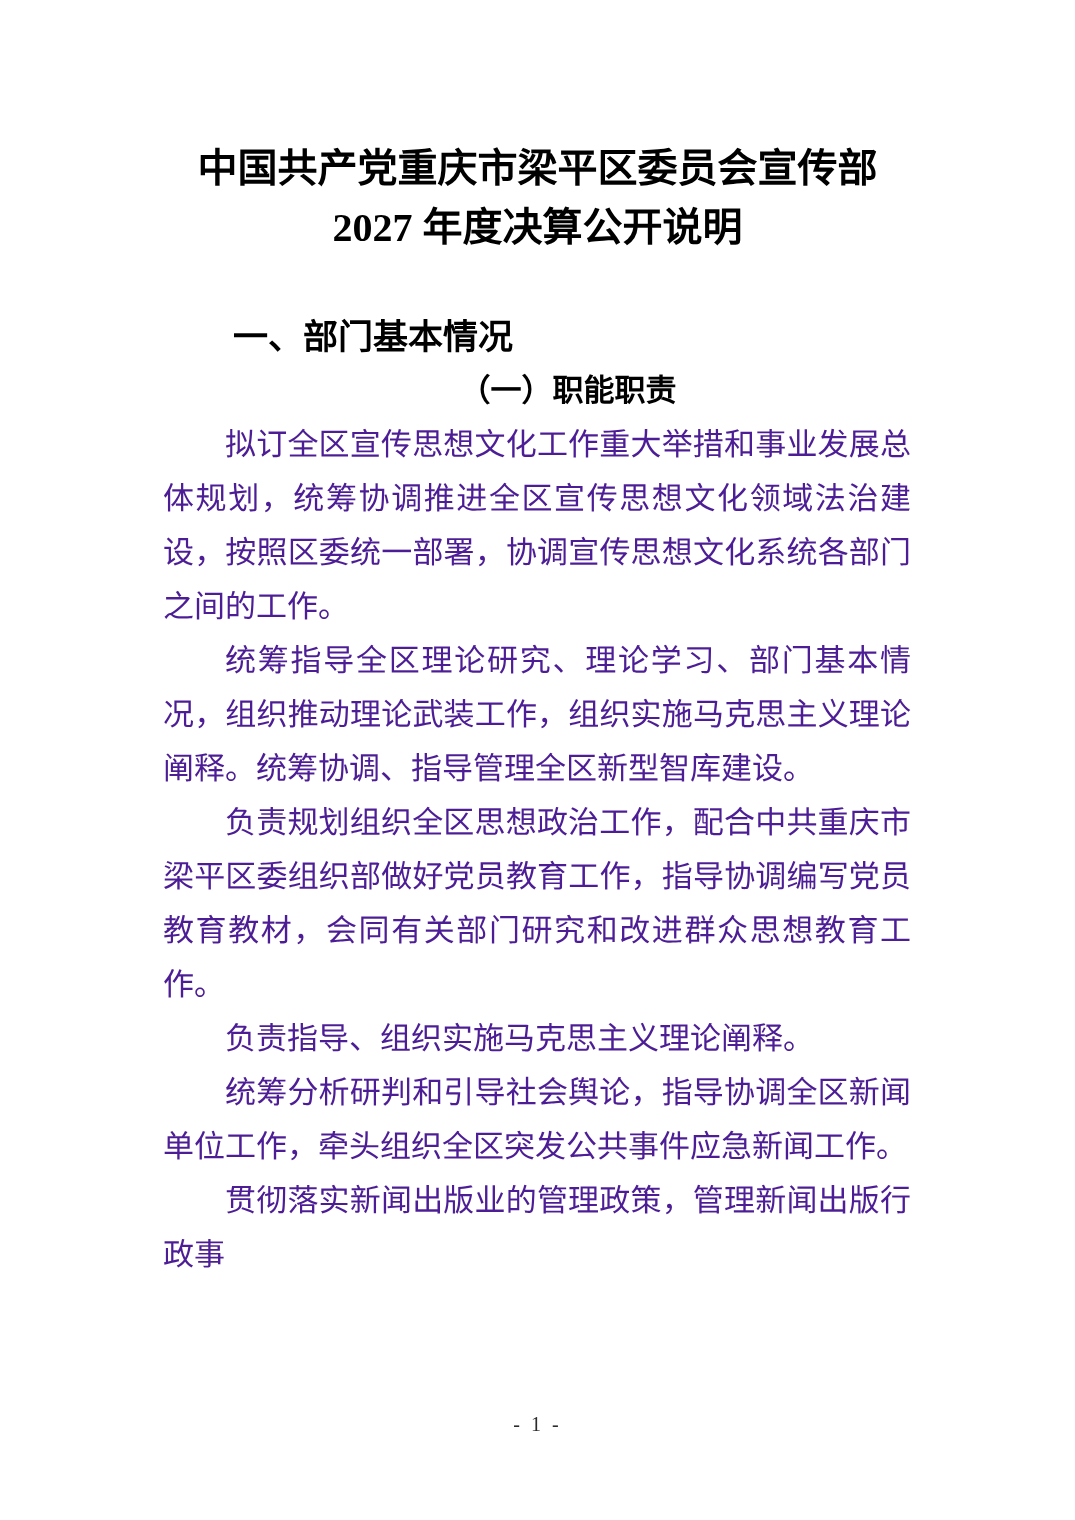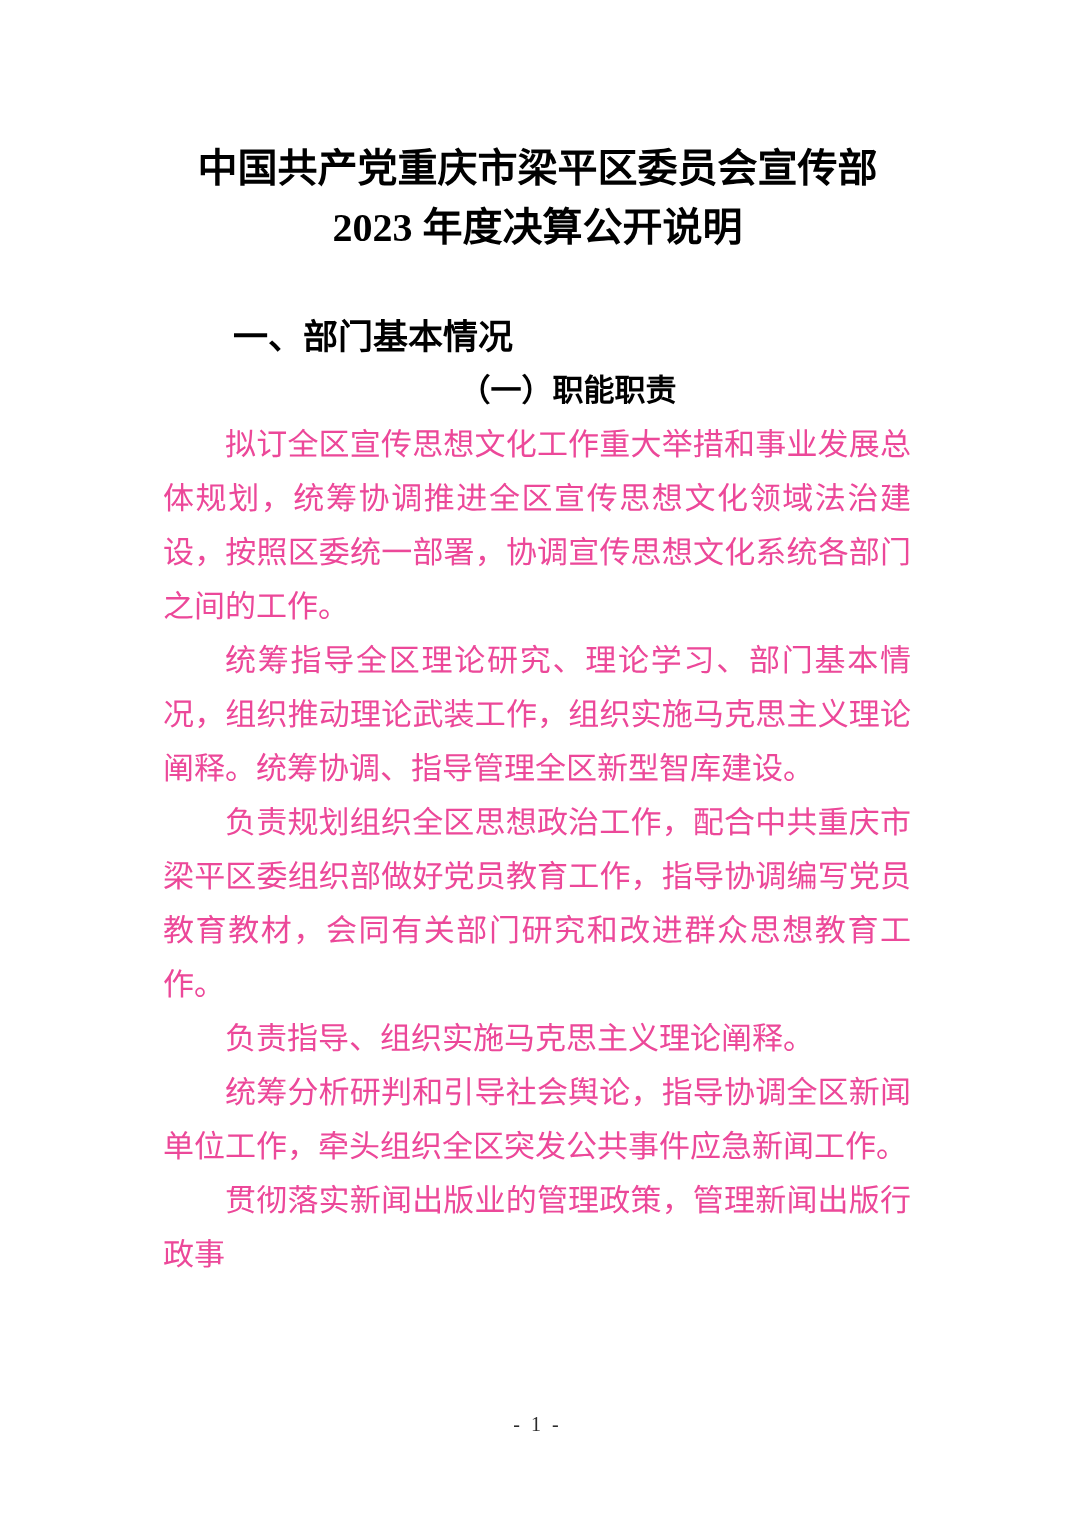--- a/index.html
+++ b/index.html
@@ -56,42 +56,42 @@
   }
   .body-para {
     margin: 0;
     font-family: "Liberation Serif", serif;
     font-weight: 400;
     font-size: 31px;
     line-height: 54px;
     text-indent: 2em;
     text-align: justify;
     text-justify: inter-character;
-    color: #ec4899;
+    color: #4c1d95;
   }
   .page-number {
     position: absolute;
     top: 1402px;
     left: 0;
     width: 100%;
     text-align: center;
     font-family: "Liberation Serif", serif;
     font-size: 20px;
     letter-spacing: 3px;
     color: #2b2b2b;
   }
 </style>
 </head>
 <body>
 
 <div class="page">
 
   <div class="doc-title">
     <div>中国共产党重庆市梁平区委员会宣传部</div>
-    <div>2023 年度决算公开说明</div>
+    <div>2027 年度决算公开说明</div>
   </div>
 
   <div class="content">
     <h2 class="section-heading">一、部门基本情况</h2>
     <h3 class="subsection-heading">（一）职能职责</h3>
     <p class="body-para">拟订全区宣传思想文化工作重大举措和事业发展总体规划，统筹协调推进全区宣传思想文化领域法治建设，按照区委统一部署，协调宣传思想文化系统各部门之间的工作。</p>
     <p class="body-para">统筹指导全区理论研究、理论学习、部门基本情况，组织推动理论武装工作，组织实施马克思主义理论阐释。统筹协调、指导管理全区新型智库建设。</p>
     <p class="body-para">负责规划组织全区思想政治工作，配合中共重庆市梁平区委组织部做好党员教育工作，指导协调编写党员教育教材，会同有关部门研究和改进群众思想教育工作。</p>
     <p class="body-para">负责指导、组织实施马克思主义理论阐释。</p>
     <p class="body-para">统筹分析研判和引导社会舆论，指导协调全区新闻单位工作，牵头组织全区突发公共事件应急新闻工作。</p>

